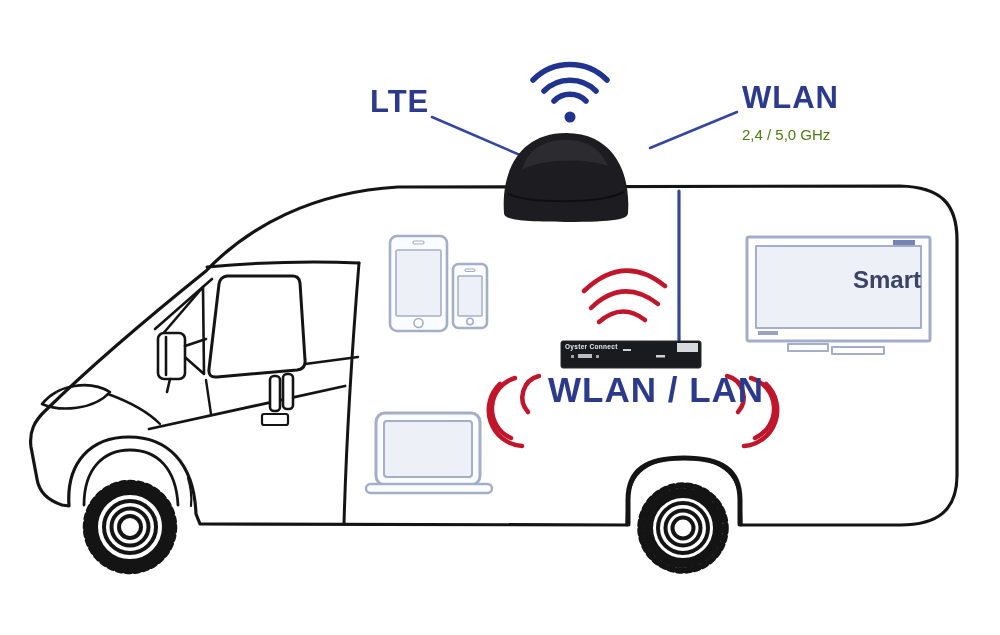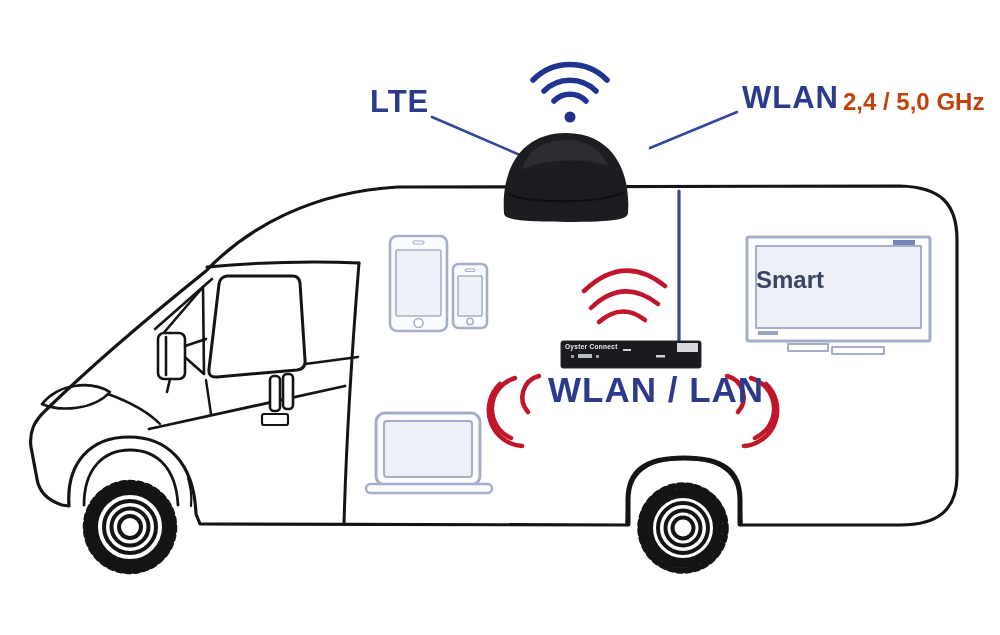--- a/index.html
+++ b/index.html
@@ -1,25 +1,25 @@
 <!DOCTYPE html>
 <html><head>
 <meta charset="utf-8">
 <style>
   html,body{margin:0;padding:0;background:#fff;}
   .canvas{position:relative;width:1000px;height:635px;background:#ffffff;overflow:hidden;
           font-family:"Liberation Sans",sans-serif;}
   .canvas svg{position:absolute;left:0;top:0;}
   .lbl{position:absolute;white-space:nowrap;}
   .lbl-lte{left:370px;top:84px;font-size:31px;font-weight:600;color:#2b3a8c;letter-spacing:1px;}
-  .lbl-wlan-wrap{left:742px;top:80px;display:flex;align-items:flex-end;gap:4px;}
+  .lbl-wlan-wrap{left:742px;top:80px;display:flex;align-items:flex-start;gap:10px;flex-direction:column;}
   .lbl-wlan{font-size:31px;font-weight:600;color:#2b3a8c;letter-spacing:1px;}
-  .lbl-freq{font-size:24px;font-weight:700;color:#c2410c;}
+  .lbl-freq{font-size:15px;font-weight:400;color:#4d7c0f;}
   .lbl-wlanlan{left:548px;top:370px;font-size:35px;font-weight:600;color:#2b3a8c;letter-spacing:1px;}
-  .lbl-tv{left:756px;top:266px;width:165px;text-align:left;font-size:24px;font-weight:700;
+  .lbl-tv{left:756px;top:266px;width:165px;text-align:right;font-size:24px;font-weight:700;
           color:#3a4468;line-height:1.17;white-space:normal;}
   .lbl-router{left:565px;top:343px;font-size:6.5px;font-weight:700;color:#eceef2;letter-spacing:.3px;}
 </style>
 </head>
 <body>
 
 <div class="canvas">
 
 <svg width="1000" height="635" viewBox="0 0 1000 635">
 

